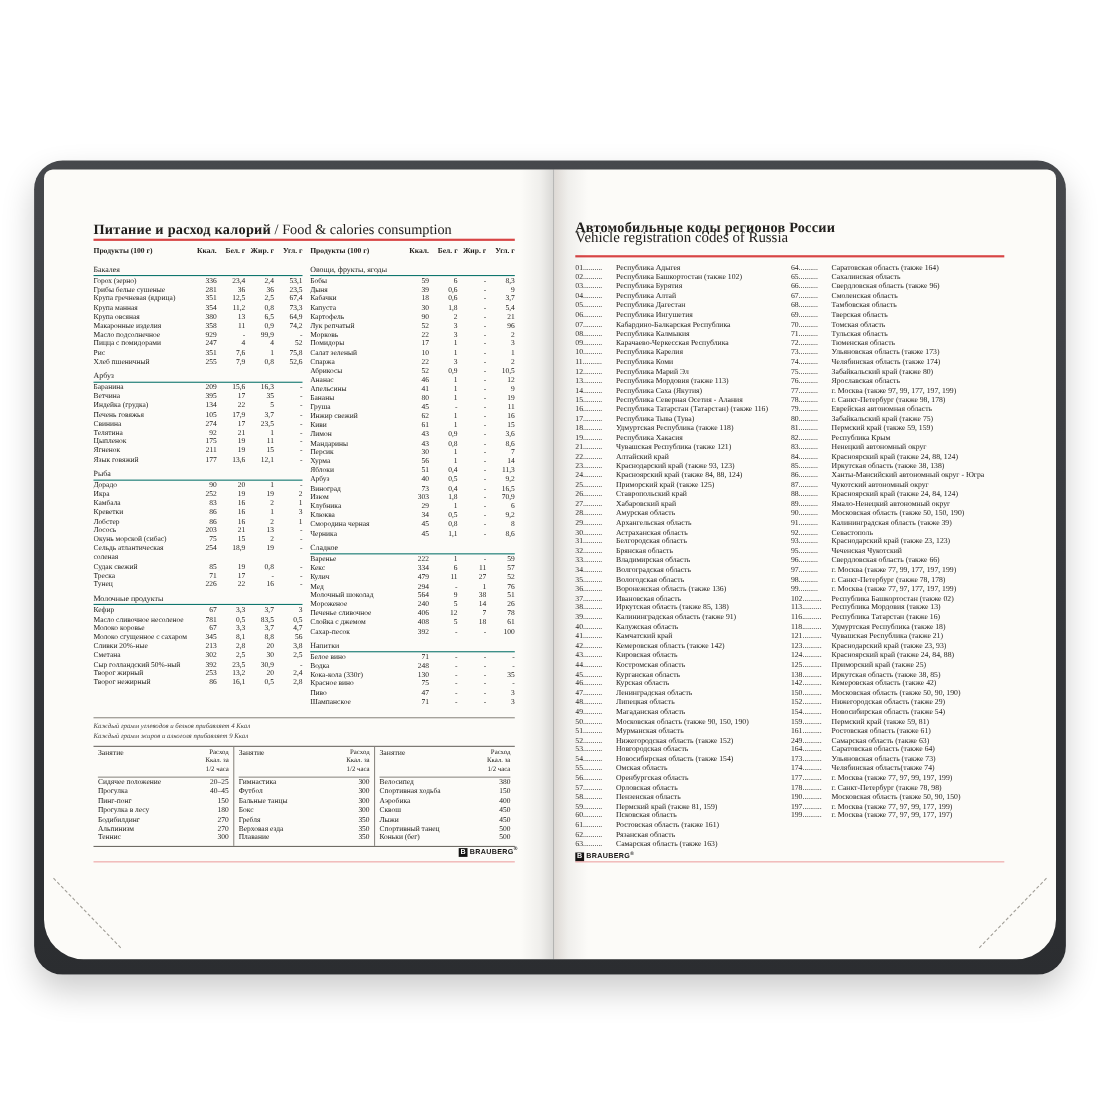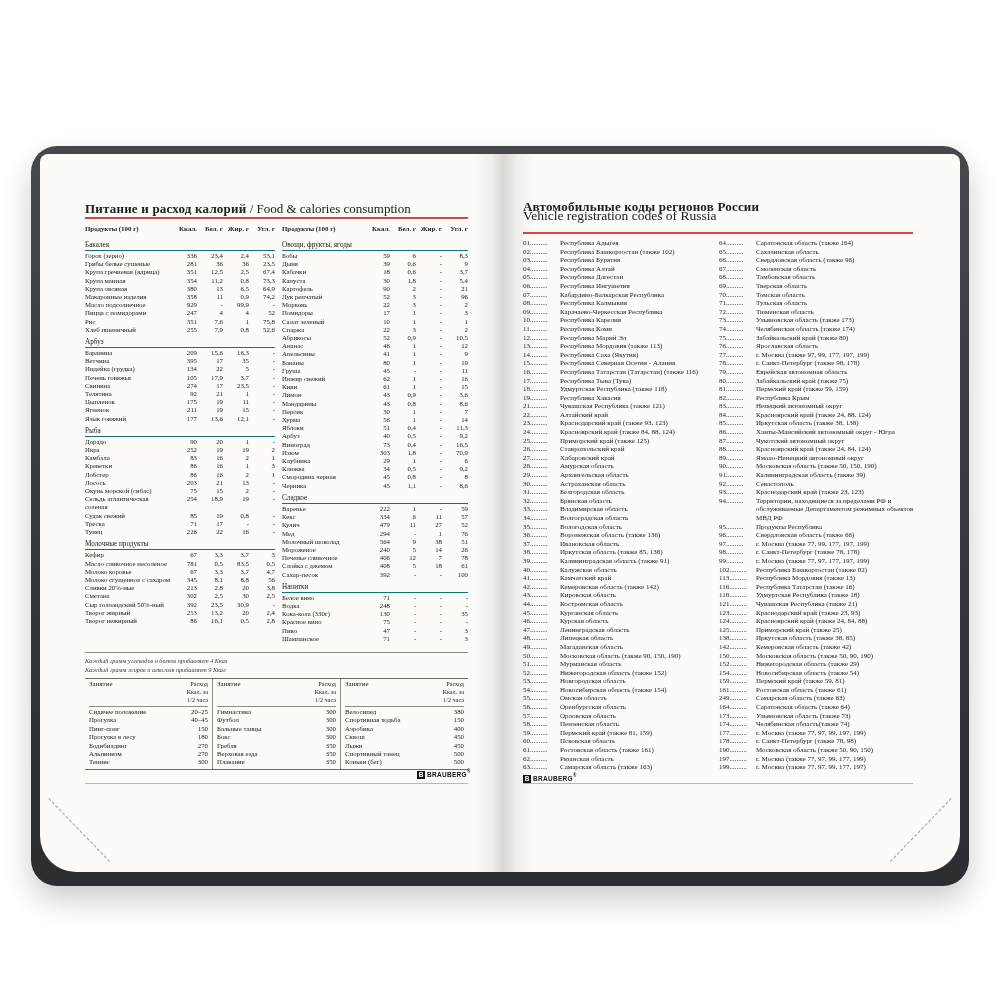--- a/index.html
+++ b/index.html
@@ -1175,26 +1175,22 @@
           </div>
           <div class="rrow">
             <span class="rcode">92..........</span>
             <span class="rname">Севастополь</span>
           </div>
           <div class="rrow">
             <span class="rcode">93..........</span>
             <span class="rname">Краснодарский край (также 23, 123)</span>
           </div>
           <div class="rrow">
-            <span class="rcode">94..........</span>
-            <span class="rname">Территории, находящиеся за пределами РФ и обслуживаемые Департаментом режимных объектов МВД РФ</span>
-          </div>
-          <div class="rrow">
             <span class="rcode">95..........</span>
-            <span class="rname">Продукты Республика</span>
+            <span class="rname">Чеченская Чукотский</span>
           </div>
           <div class="rrow">
             <span class="rcode">96..........</span>
             <span class="rname">Свердловская область (также 66)</span>
           </div>
           <div class="rrow">
             <span class="rcode">97..........</span>
             <span class="rname">г. Москва (также 77, 99, 177, 197, 199)</span>
           </div>
           <div class="rrow">

